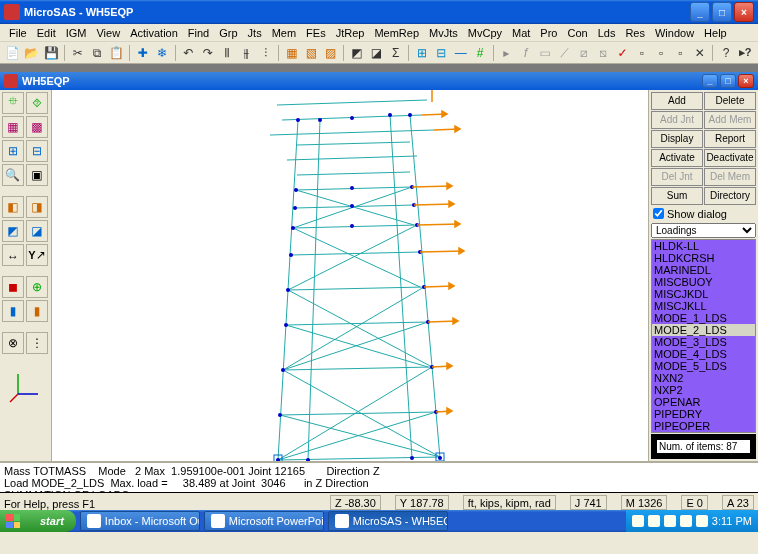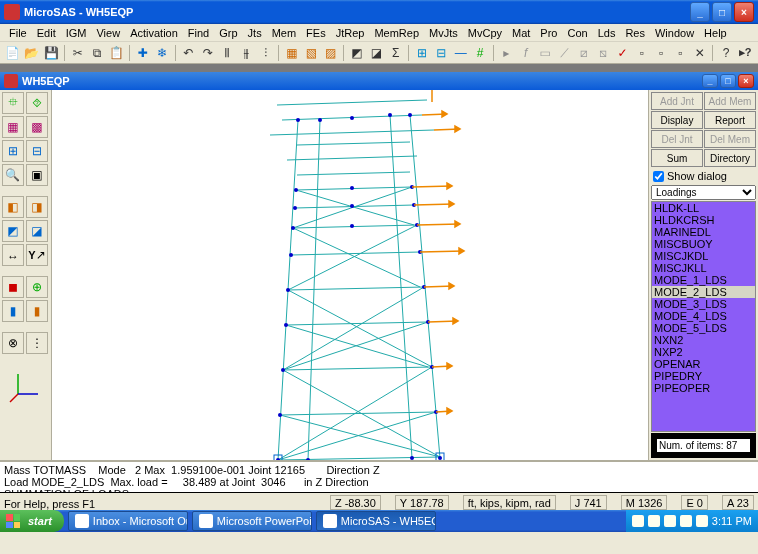--- a/index.html
+++ b/index.html
@@ -59,21 +59,21 @@
 
 .textpane { height: 72px; background: #fff; border-top: 2px solid #b0ad9c; font-family: "MS Sans Serif", sans-serif; font-size: 10px; padding: 2px 4px; white-space: pre; overflow: hidden; line-height: 1.1; }
 
 
 .helpbar { position: absolute; bottom: 22px; left: 0; right: 0; height: 18px; background: #ece9d8; border-top: 1px solid #000000; display: flex; align-items: flex-end; font-size: 10px; padding: 0 4px; }
 .helpbar .cell { border: 1px solid #b0ad9c; padding: 0 4px; margin-left: 14px; height: 15px; display: flex; align-items: center; }
 .helpbar .fill { flex: 1; }
 
 
 .taskbar { position: absolute; bottom: 0; left: 0; right: 0; height: 22px; background: linear-gradient(to bottom, #3a85e0, #225dd0 10%, #225dd0 90%, #1a4ab0); display: flex; align-items: center; }
-.startbtn { height: 22px; padding: 0 12px 0 6px; background: linear-gradient(to bottom, #5cc05c, #2a902a); color: #fff; font-weight: bold; font-style: italic; display: flex; align-items: center; border-radius: 0 10px 10px 0; gap: 8px; }
+.startbtn { height: 22px; padding: 0 12px 0 6px; background: linear-gradient(to bottom, #5cc05c, #2a902a); color: #fff; font-weight: bold; font-style: italic; display: flex; align-items: center; border-radius: 0 10px 10px 0; gap: 20px; }
 .startbtn .winlogo { width: 14px; height: 14px; display: grid; grid-template-columns: 1fr 1fr; grid-template-rows: 1fr 1fr; gap: 1px; }
 .startbtn .winlogo div:nth-child(1){background:#f55}
 .startbtn .winlogo div:nth-child(2){background:#5c5}
 .startbtn .winlogo div:nth-child(3){background:#58f}
 .startbtn .winlogo div:nth-child(4){background:#fc5}
 .taskbtn { height: 20px; margin-left: 4px; padding: 0 6px; background: linear-gradient(to bottom, #4a8ee0, #2a6ec8); border: 1px solid #1a4a90; border-radius: 2px; color: #fff; display: flex; align-items: center; gap: 4px; font-size: 10px; max-width: 120px; overflow: hidden; white-space: nowrap; }
 .taskbtn.active { background: linear-gradient(to bottom, #1a5ab0, #2a6ec8); }
 .taskbtn .ticon { width: 14px; height: 14px; background: #fff; border-radius: 2px; flex-shrink: 0; }
 .tray { margin-left: auto; height: 22px; background: linear-gradient(to bottom, #1aa0f0, #0a80d0); display: flex; align-items: center; padding: 0 6px; gap: 4px; color: #fff; font-size: 10px; }
 .tray .ticon { width: 12px; height: 12px; background: #ffe; border-radius: 2px; }
@@ -309,26 +309,34 @@
             <line x1="380" y1="12" x2="380" y2="-3"></line>
           </g>
 
           <rect x="384" y="363" width="8" height="8" fill="none" stroke="#06c"></rect>
           <rect x="222" y="365" width="8" height="8" fill="none" stroke="#06c"></rect>
         </svg>
       </div>
 
       <div class="rpanel">
         <div class="rbtnrow">
+          <div class="rbtn">Add</div>
+          <div class="rbtn">Delete</div>
+        </div>
+        <div class="rbtnrow">
           <div class="rbtn disabled">Add Jnt</div>
           <div class="rbtn disabled">Add Mem</div>
         </div>
         <div class="rbtnrow">
           <div class="rbtn">Display</div>
           <div class="rbtn">Report</div>
+        </div>
+        <div class="rbtnrow">
+          <div class="rbtn">Activate</div>
+          <div class="rbtn">Deactivate</div>
         </div>
         <div class="rbtnrow">
           <div class="rbtn disabled">Del Jnt</div>
           <div class="rbtn disabled">Del Mem</div>
         </div>
         <div class="rbtnrow">
           <div class="rbtn">Sum</div>
           <div class="rbtn">Directory</div>
         </div>
         <label class="rcheck">

